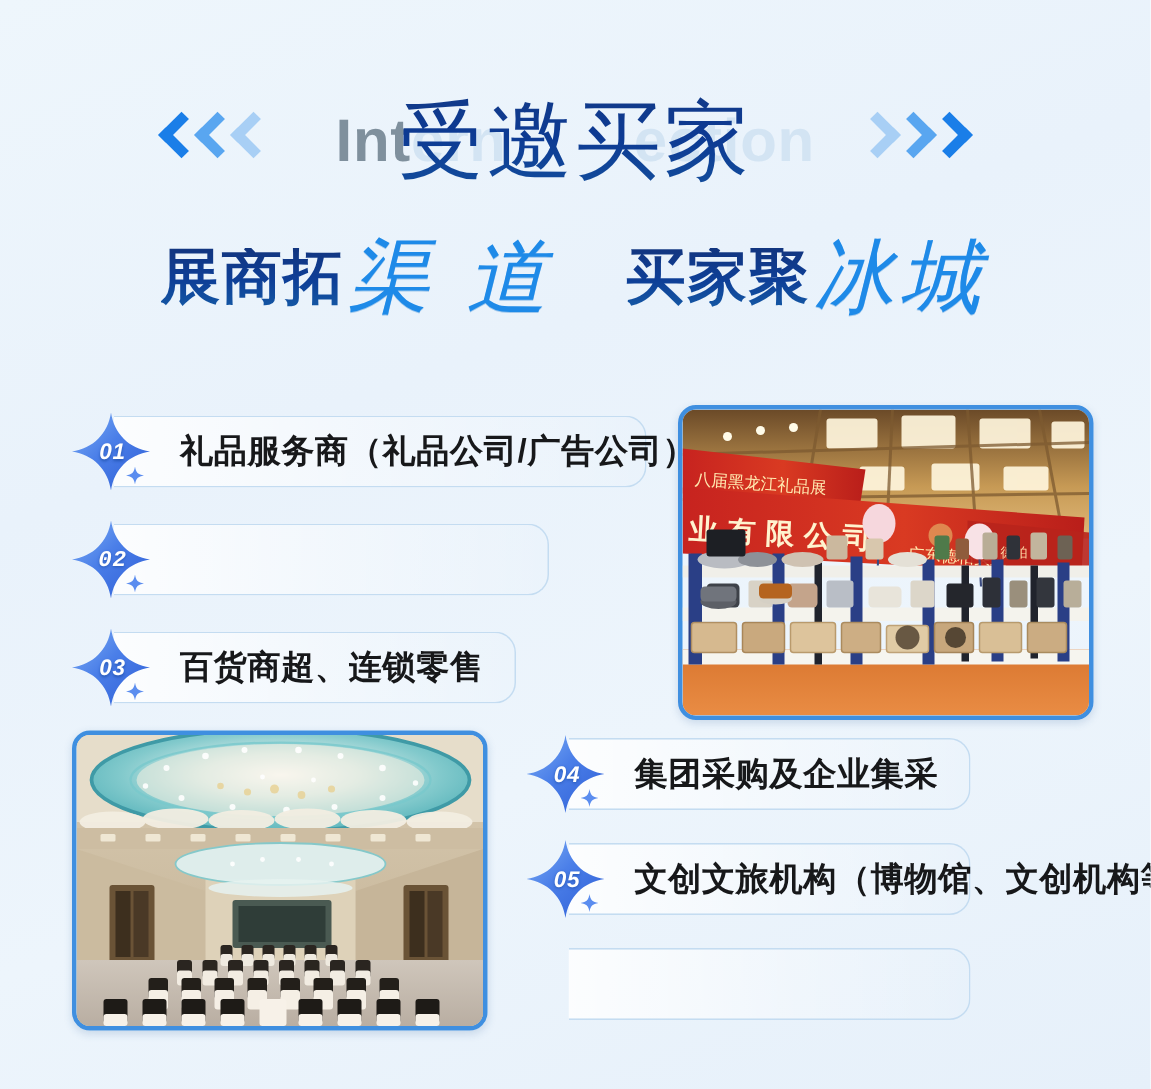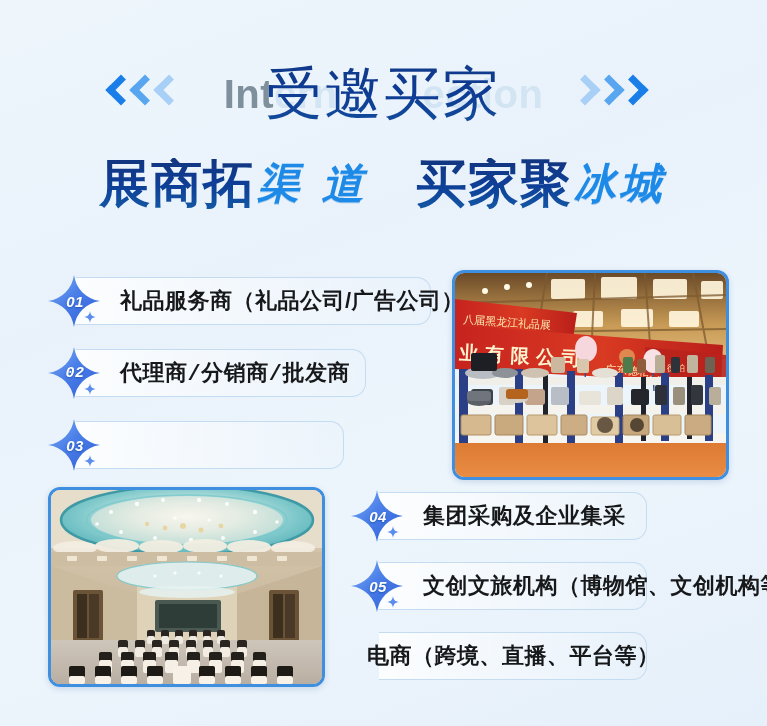--- a/index.html
+++ b/index.html
@@ -104,32 +104,32 @@
     width: 767px;
     text-align: center;
     white-space: nowrap;
     line-height: 1;
   }
   .slogan .blk {
     display: inline-block;
     vertical-align: middle;
   }
   .sl-dark {
-    font-size: 51px;
+    font-size: 40px;
     font-weight: 800;
     letter-spacing: 1px;
     background: linear-gradient(180deg, #12357f 0%, #0e3f97 55%, #1457a4 100%);
     -webkit-background-clip: text;
     background-clip: text;
     color: transparent;
   }
   .sl-brush {
     font-family: "DejaVu Serif", "Liberation Serif", serif;
-    font-size: 42px;
-    font-weight: 700;
+    font-size: 54px;
+    font-weight: 400;
     font-style: italic;
     letter-spacing: 4px;
     color: #1e8ae8;
     margin: 0 2px;
     text-shadow: 0 1px 0 rgba(20,120,210,.35);
   }
   .sl-gap { display: inline-block; width: 46px; }
 
   
   .item {
@@ -271,36 +271,36 @@
       <svg width="56" height="56" viewBox="0 0 56 56" aria-hidden="true">
         <path d="M28 2 C30 16 40 26 54 28 C40 30 30 40 28 54 C26 40 16 30 2 28 C16 26 26 16 28 2 Z" fill="url(#sg1)"></path>
       </svg>
       <span class="sparkle" style="position:absolute;left:38px;top:38px;">
         <svg width="12" height="12" viewBox="0 0 12 12">
             <path d="M6 0 C6.6 4 8 5.4 12 6 C8 6.6 6.6 8 6 12 C5.4 8 4 6.6 0 6 C4 5.4 5.4 4 6 0 Z" fill="#5b8def"></path>
           </svg>
       </span>
       <span class="num">02</span>
     </span>
-    <span class="item-label">代理商/分销商/批发商</span>
   </div>
 
   <div class="item" style="left:46px; top:417px;justify-content:center;">
     <span class="bracket" style="width:268px;"></span>
     <span class="star">
       <svg width="56" height="56" viewBox="0 0 56 56" aria-hidden="true">
         <path d="M28 2 C30 16 40 26 54 28 C40 30 30 40 28 54 C26 40 16 30 2 28 C16 26 26 16 28 2 Z" fill="url(#sg1)"></path>
       </svg>
       <span class="sparkle" style="position:absolute;left:38px;top:38px;">
         <svg width="12" height="12" viewBox="0 0 12 12">
             <path d="M6 0 C6.6 4 8 5.4 12 6 C8 6.6 6.6 8 6 12 C5.4 8 4 6.6 0 6 C4 5.4 5.4 4 6 0 Z" fill="#5b8def"></path>
           </svg>
       </span>
       <span class="num">03</span>
     </span>
+    <span class="item-label">百货商超、连锁零售</span>
   </div>
 
   <div class="item" style="left:349px; top:488px;justify-content:space-between;">
     <span class="bracket" style="width:268px;"></span>
     <span class="star">
       <svg width="56" height="56" viewBox="0 0 56 56" aria-hidden="true">
         <path d="M28 2 C30 16 40 26 54 28 C40 30 30 40 28 54 C26 40 16 30 2 28 C16 26 26 16 28 2 Z" fill="url(#sg1)"></path>
       </svg>
       <span class="sparkle" style="position:absolute;left:38px;top:38px;">
         <svg width="12" height="12" viewBox="0 0 12 12">
@@ -323,21 +323,20 @@
             <path d="M6 0 C6.6 4 8 5.4 12 6 C8 6.6 6.6 8 6 12 C5.4 8 4 6.6 0 6 C4 5.4 5.4 4 6 0 Z" fill="#5b8def"></path>
           </svg>
       </span>
       <span class="num">05</span>
     </span>
     <span class="item-label">文创文旅机构（博物馆、文创机构等）</span>
   </div>
 
   <div class="item" style="left:349px; top:628px;">
     <span class="bracket" style="width:268px;"></span>
-    <span class="item-label">电商（跨境、直播、平台等）</span>
   </div>
 
   <div class="photo" style="left:452px; top:270px; width:277px; height:210px;">
     <svg width="271" height="204" viewBox="0 0 271 204" preserveAspectRatio="none" aria-hidden="true">
       <defs>
         <linearGradient id="ceil" x1="0" y1="0" x2="0" y2="1">
           <stop offset="0%" stop-color="#6b4a28"></stop>
             <stop offset="60%" stop-color="#c79a55"></stop>
             <stop offset="100%" stop-color="#e0b878"></stop>
         </linearGradient>

